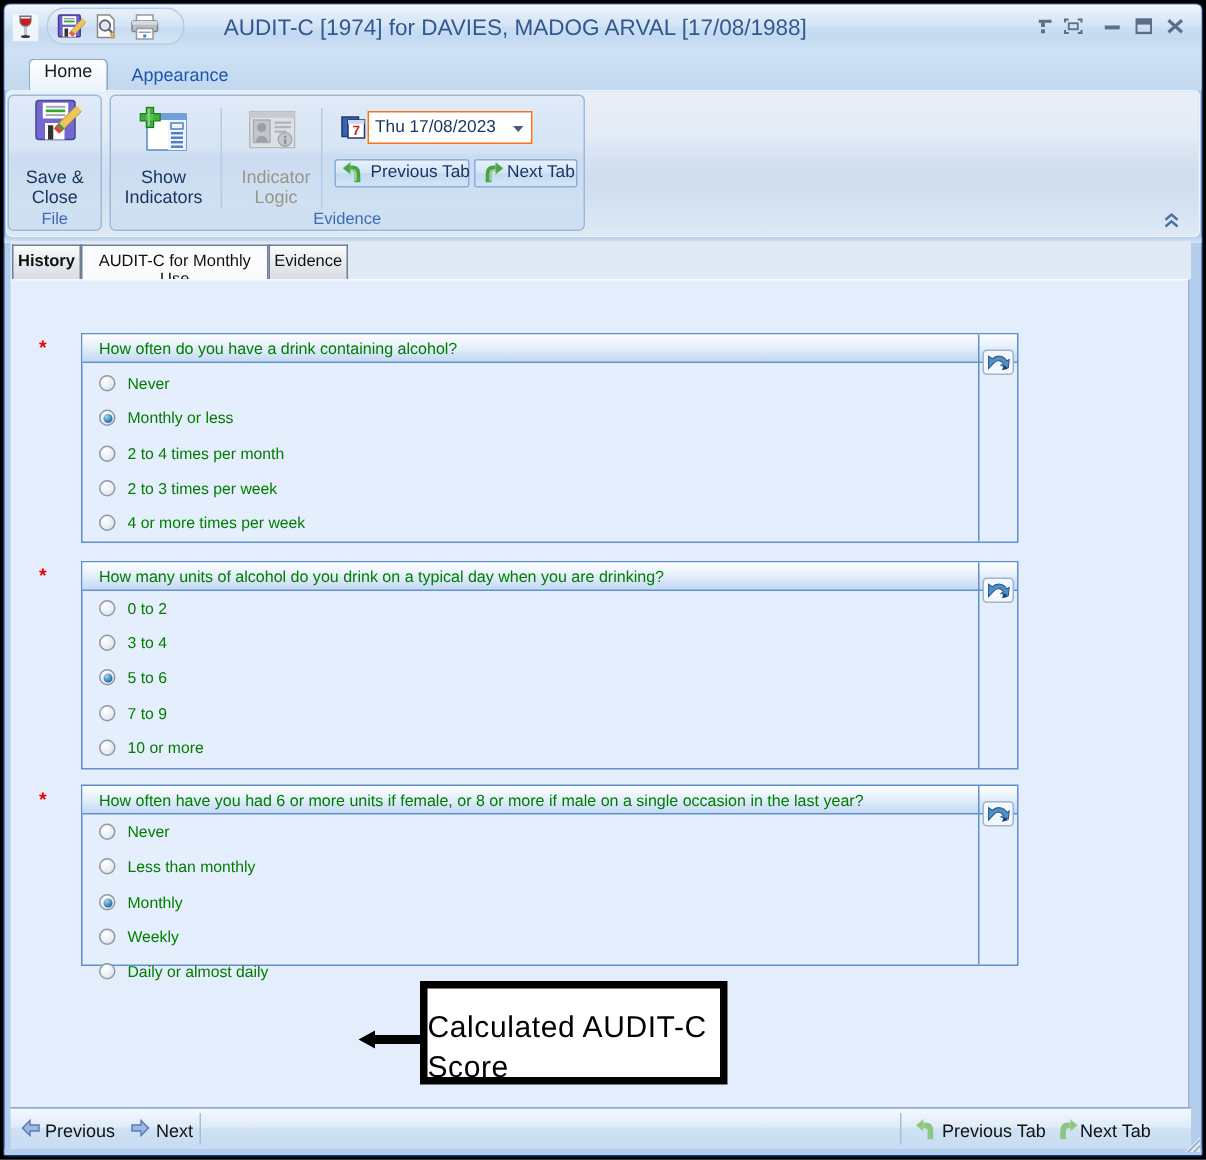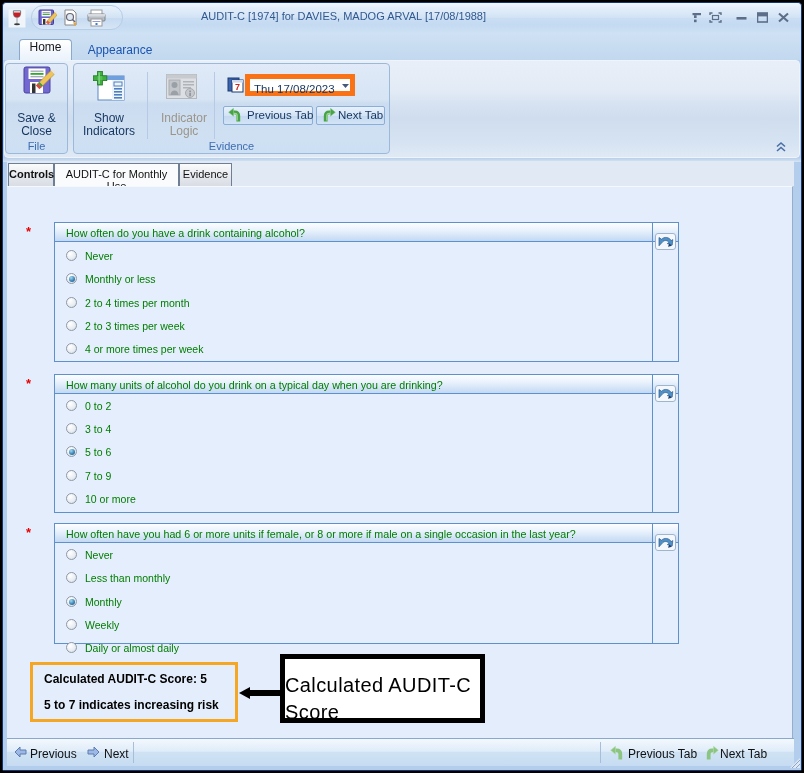--- a/index.html
+++ b/index.html
@@ -3,39 +3,39 @@
 <meta charset="utf-8">
 <style>
   * { margin:0; padding:0; box-sizing:border-box; }
   html,body { width:804px; height:773px; background:#000; font-family:"Liberation Sans", sans-serif; overflow:hidden; }
   #page { position:relative; width:804px; height:773px; }
   .abs { position:absolute; }
   #frame { left:2px; top:2px; width:800px; height:769px; background:#b3cdec;
            border:1px solid #17366b; border-radius:4px 4px 2px 2px; }
   #titlebar { left:3px; top:3px; width:798px; height:31px; border-radius:4px 4px 0 0;
     background:linear-gradient(180deg,#f2f7fd 0%,#e4eefa 14%,#d4e4f5 45%,#cadef3 50%,#c4daf1 70%,#cfe2f5 100%); }
-  #title-text { left:0; top:10px; width:687px; text-align:center; font-size:11px; color:#31588f; }
+  #title-text { left:0; top:10px; width:687px; text-align:center; font-size:15px; color:#31588f; }
   #qat { left:31px; top:5px; width:92px; height:25px; border-radius:12px;
     background:linear-gradient(180deg,#e9f2fb,#d3e3f4 50%,#c6daf0 55%,#d6e6f6); border:1px solid #b6cde8; }
   #tabrow { left:3px; top:34px; width:798px; height:26px;
     background:linear-gradient(180deg,#cfe1f4,#c2d8ee); }
   #tab-home { left:19px; top:39px; width:53px; height:23px; background:linear-gradient(180deg,#ffffff,#f3f8fd 50%, #e8f1fa);
     border:1px solid #8da9c9; border-bottom:none; border-radius:4px 4px 0 0; text-align:center;
     font-size:12px; color:#1a1a1a; padding-top:0; }
   #tab-app { left:80px; top:43px; width:80px; text-align:center; font-size:12px; color:#1b55b2; }
   #ribbon { left:4px; top:60px; width:796px; height:98px; border-radius:4px; border:1px solid #eef4fb;
     background:linear-gradient(180deg,#e9eff8 0%,#e3ebf6 30%,#d6e2f1 46%,#d0ddee 60%,#d6e3f2 85%,#e0eaf6 100%); }
   .rgroup { top:63px; height:91px; border:1px solid #9db9da; border-radius:4px;
     background:linear-gradient(180deg,#e0eaf8 0%,#d6e4f4 40%,#cbdcf0 45%,#cfe0f3 78%,#cddff2 100%); }
   #grp-file { left:5px; width:63px; }
   #grp-controls { left:73px; width:317px; }
   .glabel { position:absolute; bottom:1px; width:100%; text-align:center; font-size:11px; color:#3d6cb4; }
   .bigbtn-label { position:absolute; text-align:center; font-size:12px; color:#15355e; line-height:13px; width:100%; }
   .vsep { position:absolute; top:8px; bottom:14px; width:1px; background:#b5cbe5; }
-  #datefield { left:245px; top:74px; width:110px; height:22px; background:#fff; border:5px solid #f97316; }
+  #datefield { left:245px; top:74px; width:110px; height:22px; background:#fff; border:1px solid #f97316; }
   #datefield span { position:absolute; left:4px; top:4px; font-size:11.5px; color:#15355e; white-space:nowrap; }
   .tabbtn { top:106px; height:19px; border-radius:2px; background:linear-gradient(180deg,#e8f1fb,#d3e4f6 50%,#c3d9f0 52%,#d3e4f6);
     border:1px solid #89aed8; font-size:11.5px; color:#15355e; white-space:nowrap; }
   #band { left:3px; top:158px; width:798px; height:4px; background:linear-gradient(180deg,#b9cfe9,#d6e5f5); }
   #doctabs { left:7px; top:161px; width:787px; height:25px; background:#e1e9f5; }
   .dtab { position:absolute; height:23px; border:1px solid #6e7f95; border-bottom:none; font-size:11px; color:#111;
     text-align:center; padding-top:4px; background:linear-gradient(180deg,#fbfbfc,#e4e7ec 60%,#d9dde4); }
   #content { left:7px; top:186px; width:786px; height:552px; background:#e4edfb; border-top:1px solid #f5f9fe; border-right:1px solid #96aecb; }
   #desc { left:42px; top:189px; font-size:12px; font-weight:bold; color:#000; }
   .panel { position:absolute; left:54px; width:625px; border:1px solid #5e90ce; background:#e5eefc; }
@@ -224,21 +224,21 @@
     <path d="M5.8 13.5 V9 Q5.8 6.4 8.2 6.4 H9.5" fill="none" stroke="#9fd694" stroke-width="1.2"></path>
     <path d="M9.5 1.3 V9.2 L14.4 5.2 Z" fill="#48a348" stroke="#8cc986" stroke-width="0.5"></path>
   </svg>
 
   <svg class="abs" style="left:775px; top:141px;" width="12" height="12" viewBox="0 0 12 12">
     <path d="M2 5.5 L6 2 L10 5.5 M2 10 L6 6.5 L10 10" fill="none" stroke="#4a6fa5" stroke-width="1.6"></path>
   </svg>
 
   <div id="band" class="abs"></div>
   <div id="doctabs" class="abs"></div>
-  <div class="abs dtab" style="left:8px; top:163px; width:46px; font-weight:bold;">Controls</div>
+  <div class="abs dtab" style="left:8px; top:163px; width:46px; font-weight:bold;">History</div>
   <div class="abs dtab" style="left:54px; top:163px; width:125px; background:#fafbfc;">AUDIT-C for Monthly Use</div>
   <div class="abs dtab" style="left:179px; top:163px; width:53px;">Evidence</div>
 
   <div id="content" class="abs"></div>
 
   <div class="abs star" style="top:224px;">*</div>
   <div class="panel" style="top:222px; height:140px;">
     <div class="phead">
         <span>How often do you have a drink containing alcohol?</span>
       </div>
@@ -329,24 +329,20 @@
     <div class="opt" style="top:95px;">
         <div class="radio"></div>
         <span>Weekly</span>
       </div>
     <div class="opt" style="top:118px;">
         <div class="radio"></div>
         <span>Daily or almost daily</span>
       </div>
   </div>
 
-  <div id="obox" class="abs">
-    <div style="top:7px;">Calculated AUDIT-C Score: 5</div>
-    <div style="top:33px;">5 to 7 indicates increasing risk</div>
-  </div>
   <div id="arrow-line" class="abs"></div>
   <div id="arrow-head" class="abs"></div>
   <div id="bbox" class="abs">
       <div>Calculated AUDIT-C<br>Score</div>
     </div>
 
   <div id="statusbar" class="abs"></div>
 
   <svg class="abs" style="left:14px; top:746px;" width="13" height="12" viewBox="0 0 13 12">
     <path d="M6 1 L1 6 L6 11 L6 8 L12 8 L12 4 L6 4 Z" fill="#9db8e4" stroke="#5c7db0" stroke-width="1"></path>

